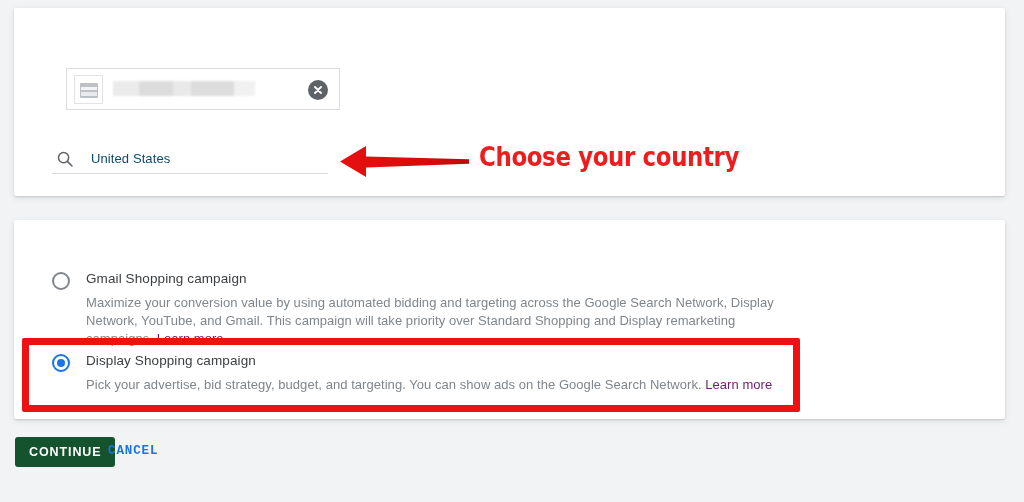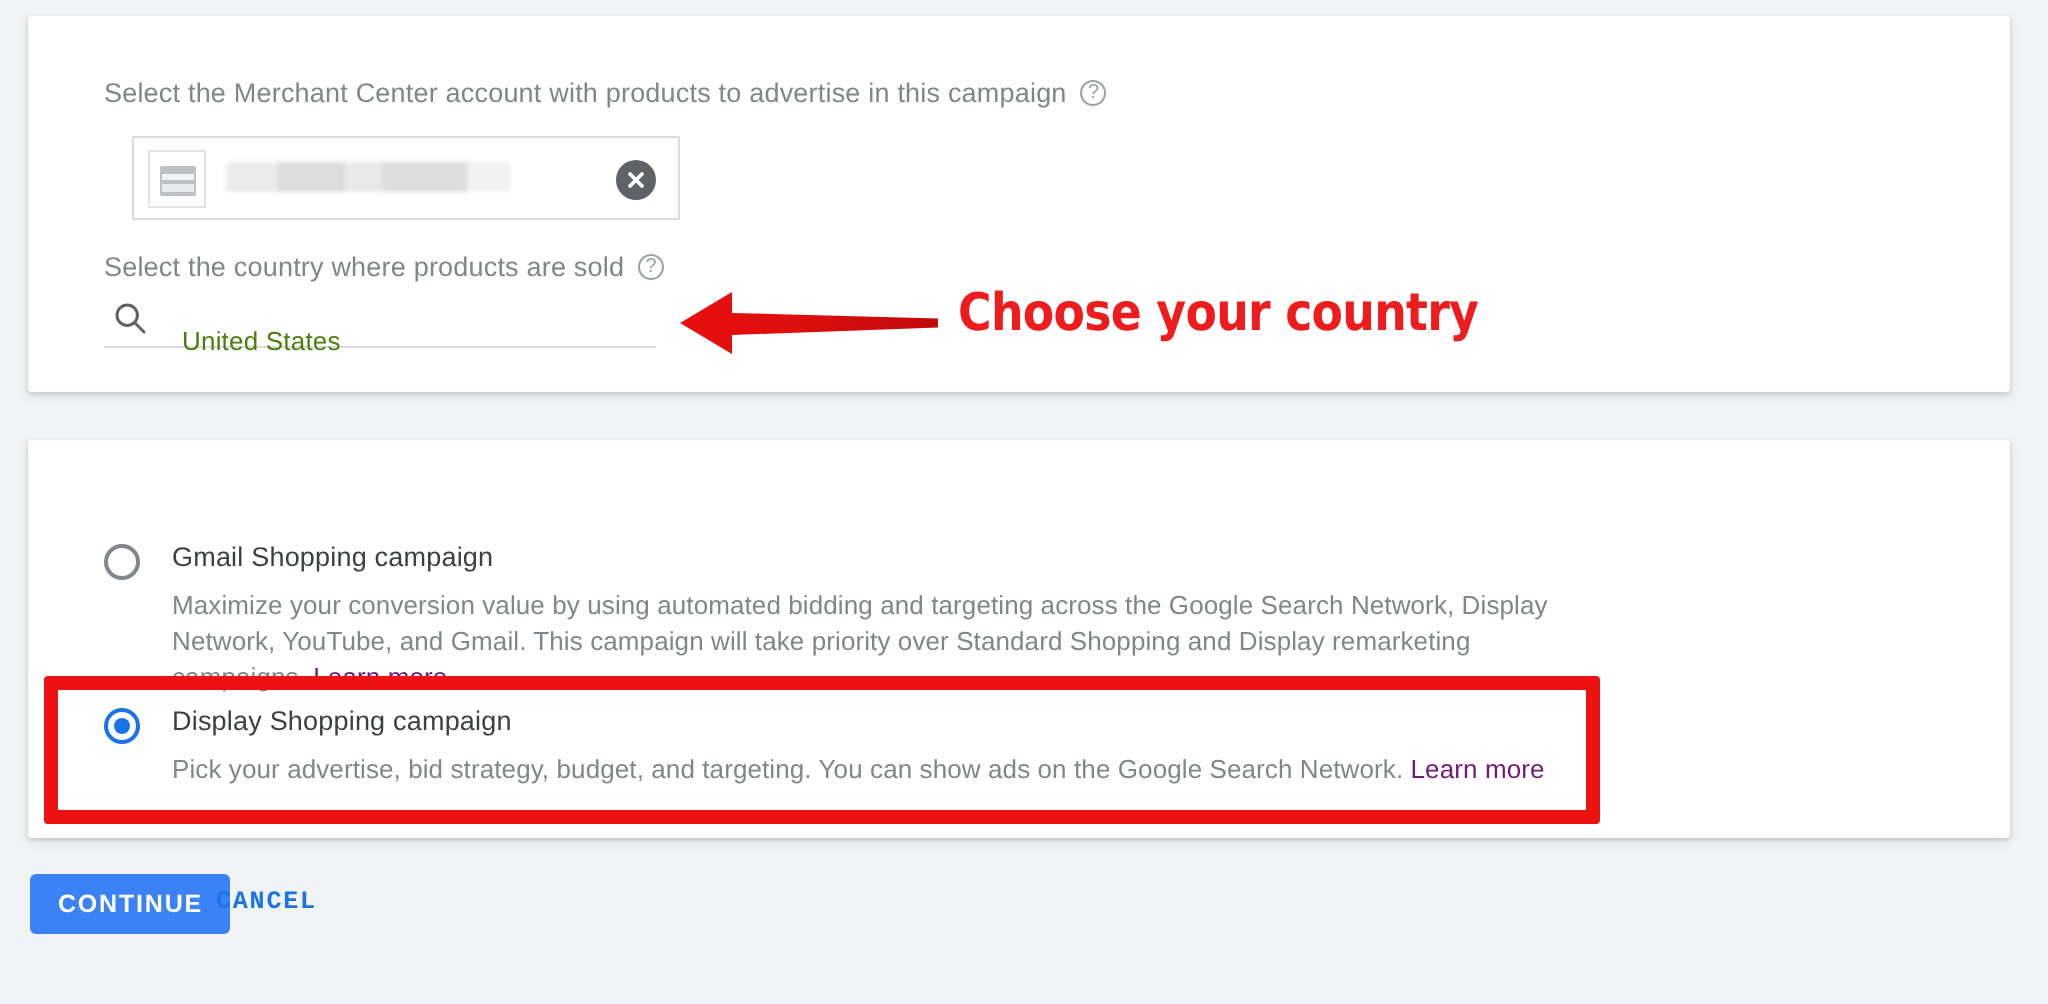--- a/index.html
+++ b/index.html
@@ -118,23 +118,23 @@
     width: 276px; height: 28px;
     border-bottom: 1px solid #dadce0;
   }
   #country-search-icon {
     position: absolute;
     left: 4px; top: 4px;
     width: 18px; height: 18px;
   }
   #country-value {
     position: absolute;
-    left: 39px; top: 17px;
+    left: 39px; top: 5px;
     font-size: 13px;
-    color: #4d7c0f;
+    color: #0c4a6e;
     letter-spacing: .1px;
   }
 
   
   #subtype-hint { left: 52px; top: 242px; }
 
   .radio-row { position: absolute; }
   #row-smart    { left: 52px; top: 270px; width: 880px; }
   #row-standard { left: 52px; top: 352px; width: 780px; }
 
@@ -186,21 +186,21 @@
     color: #701a75;
     text-decoration: none;
     cursor: pointer;
   }
 
   
   #continue-button {
     position: absolute;
     left: 15px; top: 437px;
     height: 30px; padding: 0 14px;
-    background: #3b82f6;
+    background: #14532d;
     color: #ffffff;
     border: none;
     border-radius: 3px;
     font-family: "Liberation Sans", sans-serif;
     font-size: 12.5px;
     font-weight: bold;
     letter-spacing: .9px;
     cursor: pointer;
   }
   #cancel-button {
@@ -248,35 +248,33 @@
       0 -1.5px 0 #ffffff, 0 1.5px 0 #ffffff;
   }
 </style>
 </head>
 <body>
 
 <div class="page">
 
   <div class="card" id="card-merchant">
 
-    <div class="field-label" style="left:38px; top:31px;"><span>Select the Merchant Center account with products to advertise in this campaign</span><span class="help-icon"></span></div>
 
     <div id="merchant-chip">
       <div id="merchant-thumb">
         <div class="glyph"></div>
       </div>
       <div id="merchant-value-redacted"></div>
       <div id="merchant-clear">
         <svg width="12" height="12" viewBox="0 0 12 12" aria-hidden="true">
           <path d="M3 3 L9 9 M9 3 L3 9" stroke="#ffffff" stroke-width="1.9" stroke-linecap="round" fill="none"></path>
         </svg>
       </div>
     </div>
 
-    <div class="field-label" style="left:38px; top:118px;"><span>Select the country where products are sold</span><span class="help-icon"></span></div>
   </div>
 
   <div id="country-field">
     <span id="country-search-icon">
       <svg width="18" height="18" viewBox="0 0 18 18" aria-hidden="true">
         <circle cx="7.6" cy="7.6" r="5.1" fill="none" stroke="#5f6368" stroke-width="1.5"></circle>
         <path d="M11.4 11.4 L16 16" stroke="#5f6368" stroke-width="1.5" stroke-linecap="round"></path>
       </svg>
     </span>
     <span id="country-value">United States</span>

